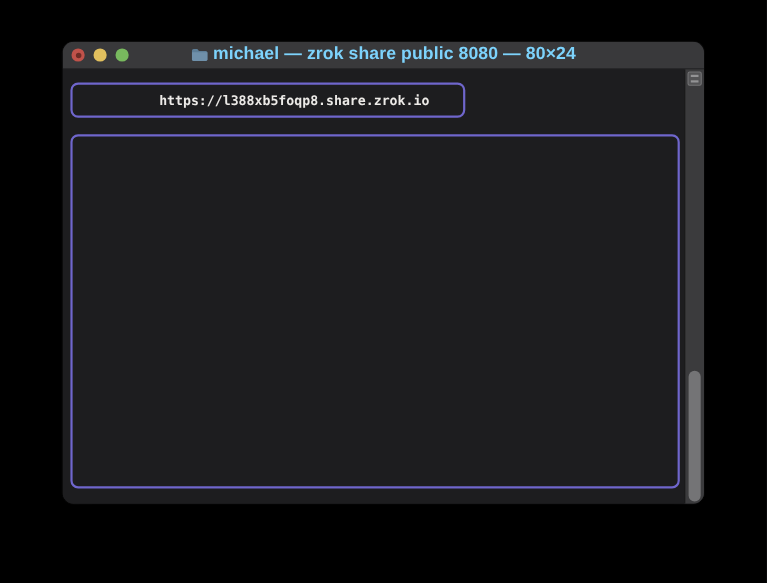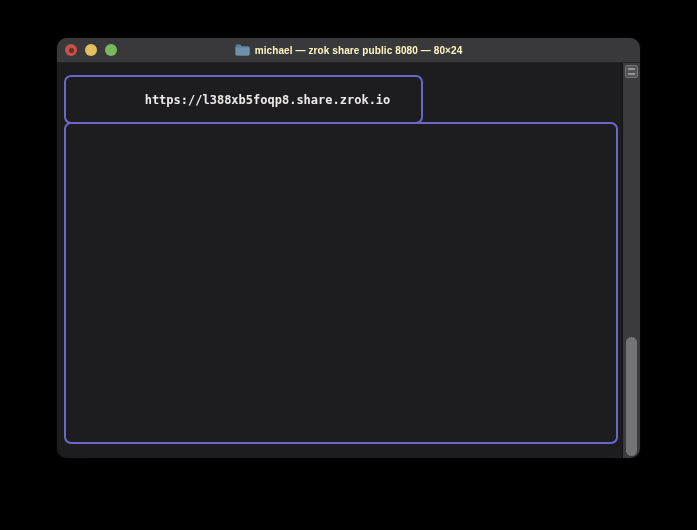--- a/index.html
+++ b/index.html
@@ -38,21 +38,21 @@
   .light-close::after {
     content: ""; position: absolute; left: 3.5px; top: 3.5px;
     width: 5px; height: 5px; border-radius: 50%;
     background: #6e2c25;
   }
   .light-min  { background: #e2c05e; }
   .light-zoom { background: #78b95e; }
 
   .title {
     display: flex; align-items: center; gap: 5px;
-    font-size: 10px; font-weight: 700; color: #fef9c3;
+    font-size: 16px; font-weight: 700; color: #7dd3fc;
     letter-spacing: 0.1px;
   }
   .folder-icon { display: inline-flex; }
 
   
   .term {
     position: absolute; left: 0; top: 25px; right: 0; bottom: 0;
     background: #1d1d1f;
   }
   .tui {
@@ -63,21 +63,21 @@
   .box {
     position: absolute;
     border: 2px solid #6f66cc;
     border-radius: 7px;
     box-sizing: border-box;
     background: #1d1d1f;
     display: flex; align-items: center; justify-content: center;
     color: #eceae7;
     white-space: pre;
   }
-  .url-box   { left: 7px;   top: 12px; width: 359px; height: 49px; padding-left: 48px; }
+  .url-box   { left: 7px;   top: 12px; width: 359px; height: 32px; padding-left: 48px; }
   .badge-box { left: 372px; top: 12px; width: 189px; height: 34px; }
   .main-box  { left: 7px;   top: 59px; width: 554px; height: 322px; }
 
   .bracket { color: #e9e9e9; }
   .mode-public  { color: #98c857; }
   .mode-proxy   { color: #ddb144; }
   .badge-gap { display: inline-block; width: 7px; }
 
   
   .gutter {

